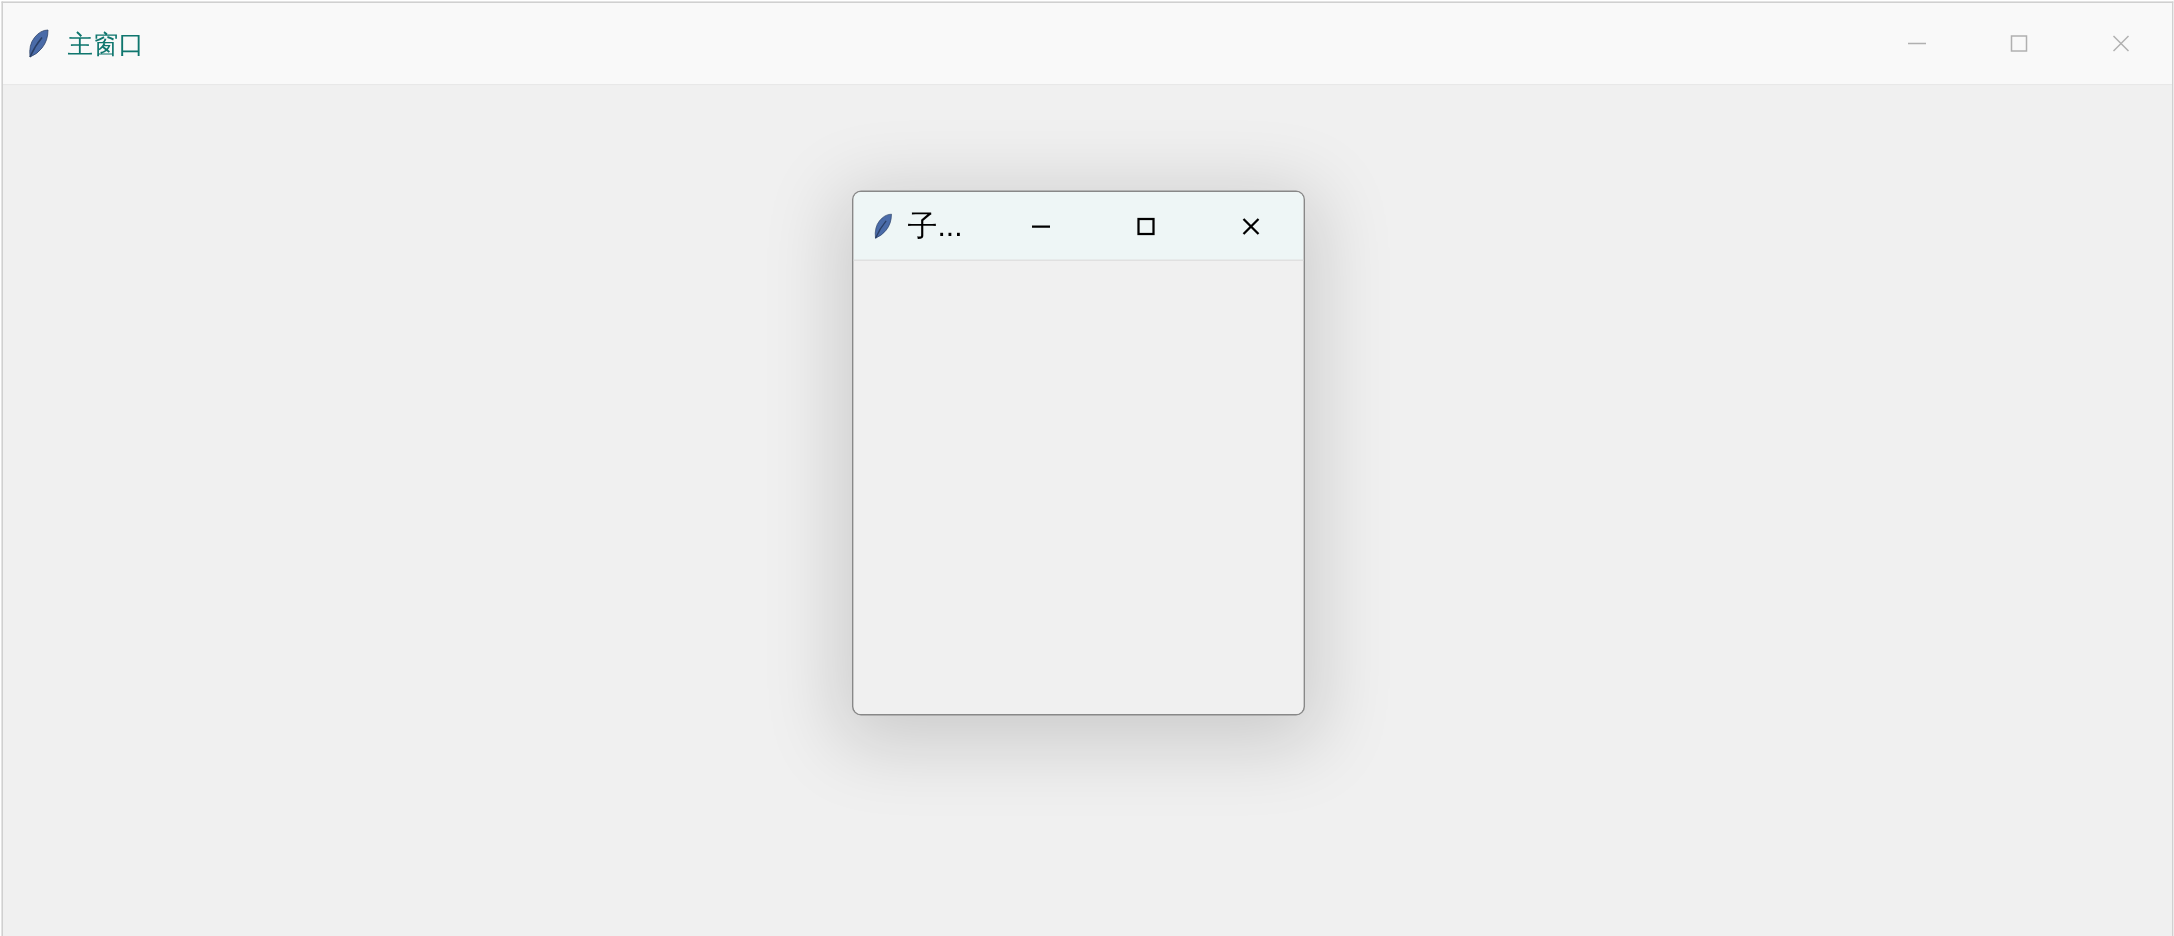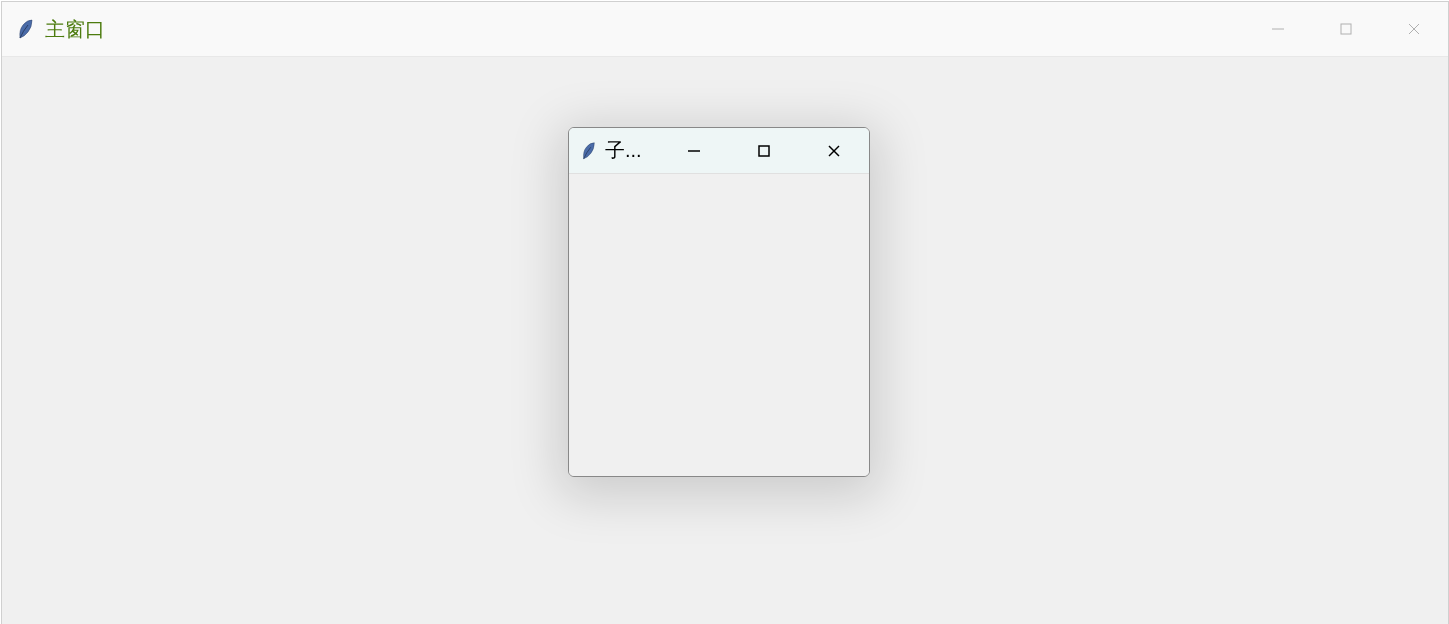--- a/index.html
+++ b/index.html
@@ -35,22 +35,22 @@
       justify-content: space-between;
       padding-left: 15px;
       border-bottom: 1px solid #e8e8e8;
     }
     .main-title-left {
       display: flex;
       align-items: center;
       gap: 10px;
     }
     .main-title-text {
-      font-size: 20px;
-      color: #4d7c0f;
+      font-size: 17px;
+      color: #0f766e;
       font-weight: 400;
     }
     .main-controls {
       display: flex;
       height: 100%;
     }
     .main-ctrl-btn {
       width: 68px;
       height: 100%;
       display: flex;

